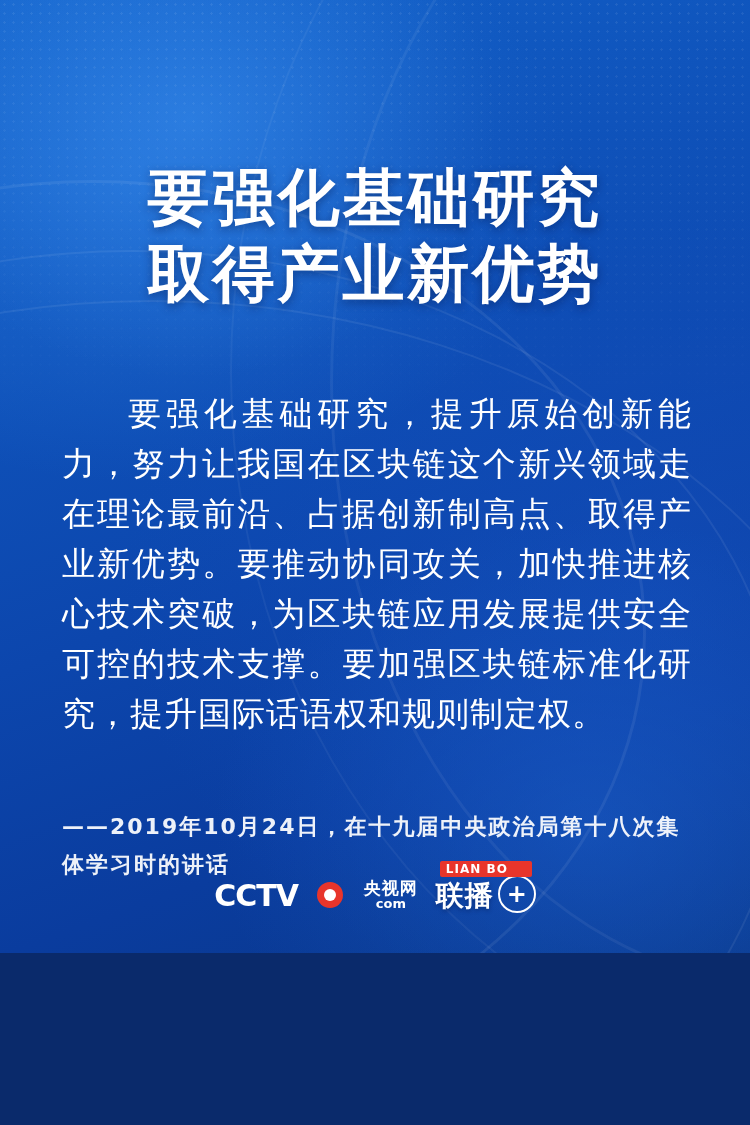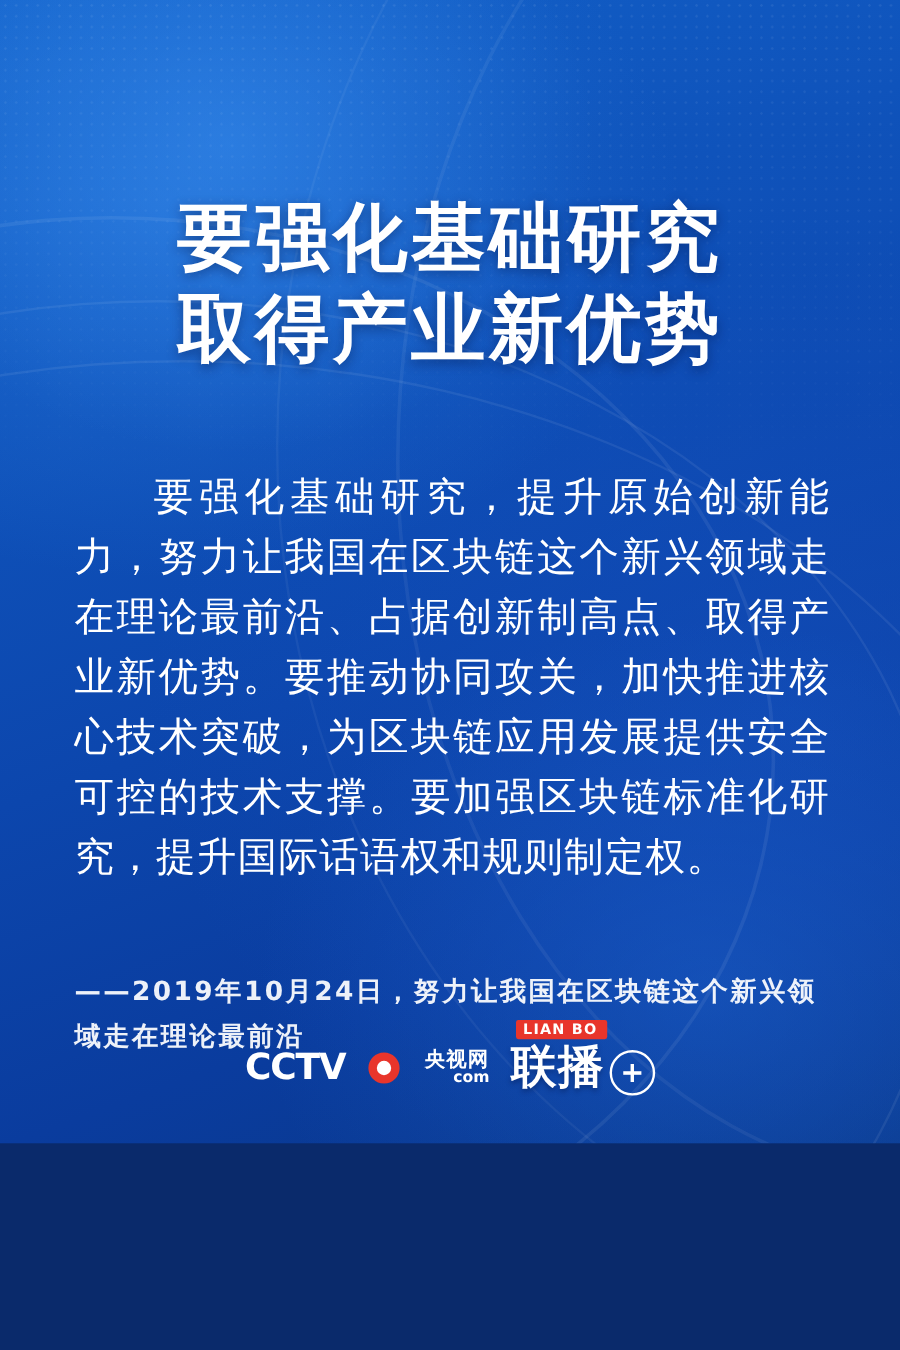--- a/index.html
+++ b/index.html
@@ -139,21 +139,21 @@
     content: "";
     position: absolute;
     left: 7px; top: 7px;
     width: 12px; height: 12px;
     border-radius: 50%;
     background: #ffffff;
   }
   .cctv-cn {
     display: flex;
     flex-direction: column;
-    align-items: flex-end;
+    align-items: center;
     line-height: 1;
     margin-left: 2px;
   }
   .cctv-cn-top {
     color: #ffffff;
     font-size: 17px;
     font-weight: bold;
     letter-spacing: 1px;
     font-family: "DejaVu Sans", "Liberation Sans", sans-serif;
   }
@@ -171,28 +171,28 @@
     position: relative;
   }
   .lianbo-top {
     position: absolute;
     top: -14px;
     left: 4px;
     background: #e8352b;
     color: #ffffff;
     font-size: 12px;
     font-weight: bold;
-    padding: 1px 8px 1px 6px;
+    padding: 1px 24px 1px 6px;
     letter-spacing: 1px;
     border-radius: 2px;
     font-family: "DejaVu Sans", "Liberation Sans", sans-serif;
   }
   .lianbo-main {
     color: #ffffff;
-    font-size: 38px;
+    font-size: 28px;
     font-weight: bold;
     letter-spacing: 1px;
     font-family: Liberation Serif, serif;
     text-shadow: 0 2px 4px rgba(0,20,70,0.4);
   }
   .lianbo-plus {
     width: 34px; height: 34px;
     border-radius: 50%;
     border: 2px solid #ffffff;
     color: #ffffff;
@@ -223,21 +223,21 @@
   <div class="title-block">
     <div class="title-line">要强化基础研究</div>
     <div class="title-line">取得产业新优势</div>
   </div>
 
   <div class="body-block">
     <div class="body-text">要强化基础研究，提升原始创新能力，努力让我国在区块链这个新兴领域走在理论最前沿、占据创新制高点、取得产业新优势。要推动协同攻关，加快推进核心技术突破，为区块链应用发展提供安全可控的技术支撑。要加强区块链标准化研究，提升国际话语权和规则制定权。</div>
   </div>
 
   <div class="source-block">
-    <div class="source-text">——2019年10月24日，努力让我国在区块链这个新兴领域走在理论最前沿</div>
+    <div class="source-text">——2019年10月24日，在十九届中央政治局第十八次集体学习时的讲话</div>
   </div>
 
   <div class="footer">
     <div class="cctv-logo">
       <span class="cctv-mark">CCTV</span>
       <span class="cctv-eye"></span>
       <div class="cctv-cn">
         <span class="cctv-cn-top">央视网</span>
         <span class="cctv-cn-bot">com</span>
       </div>

